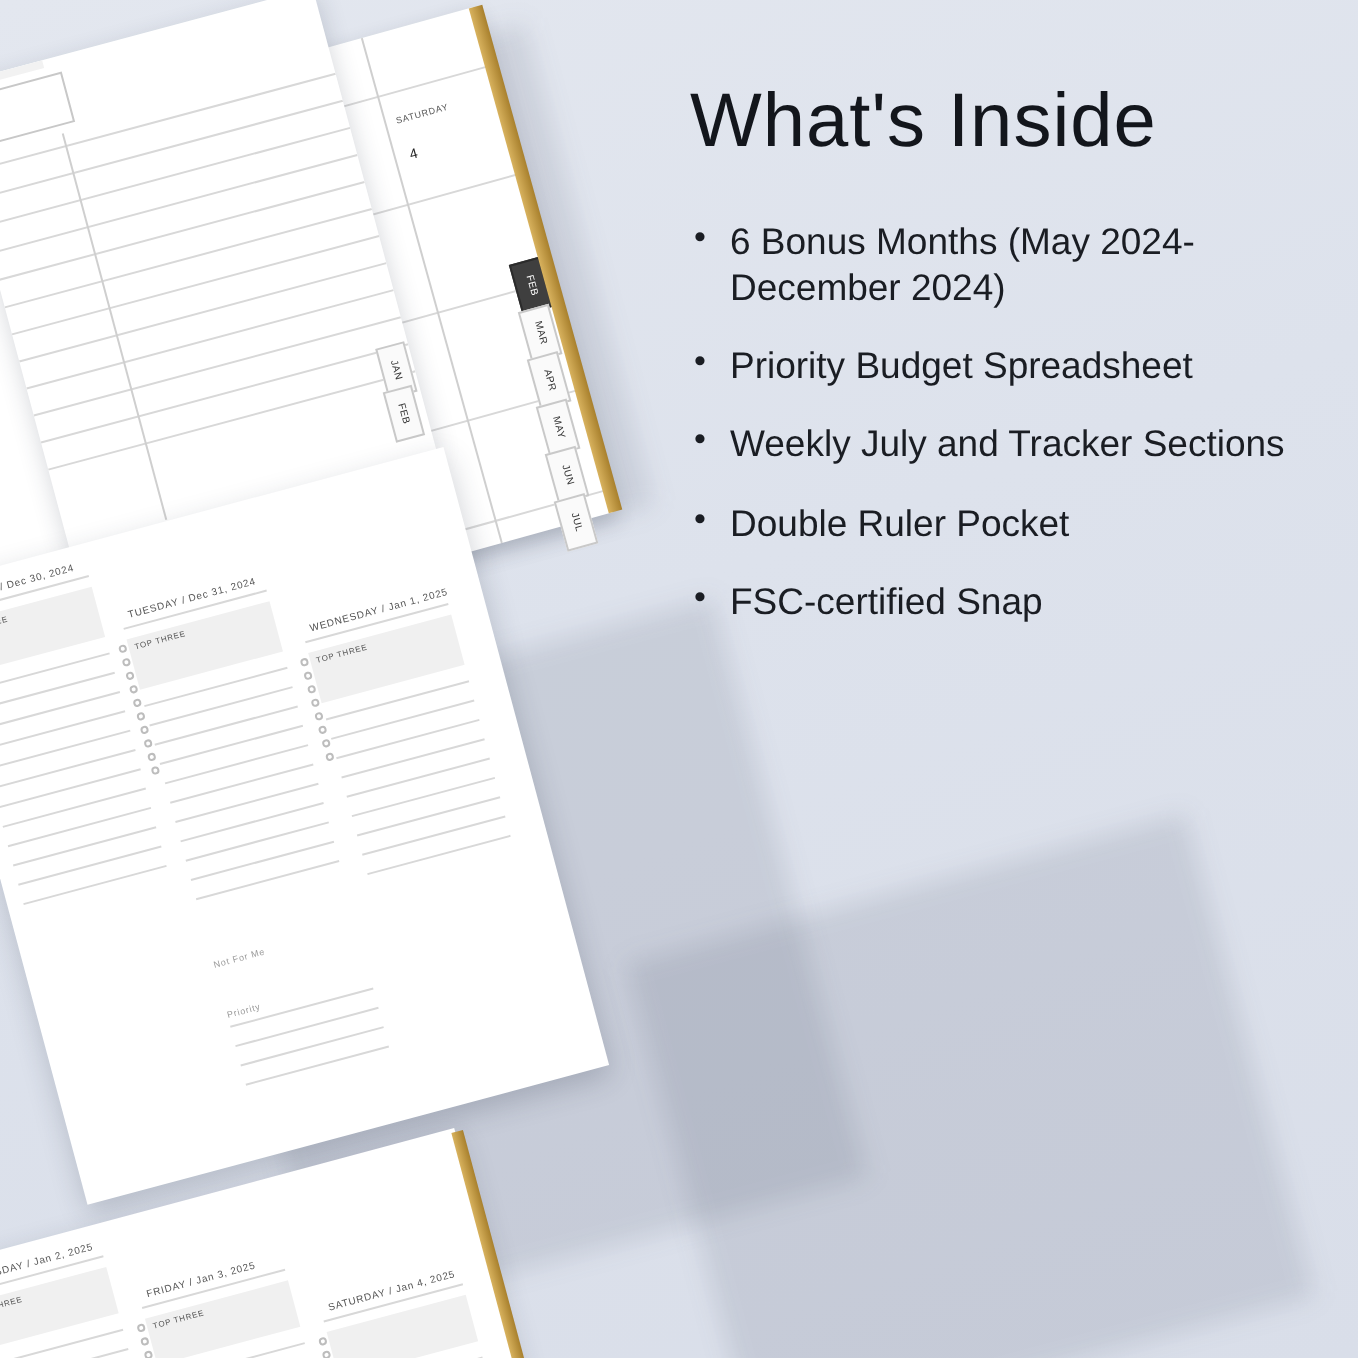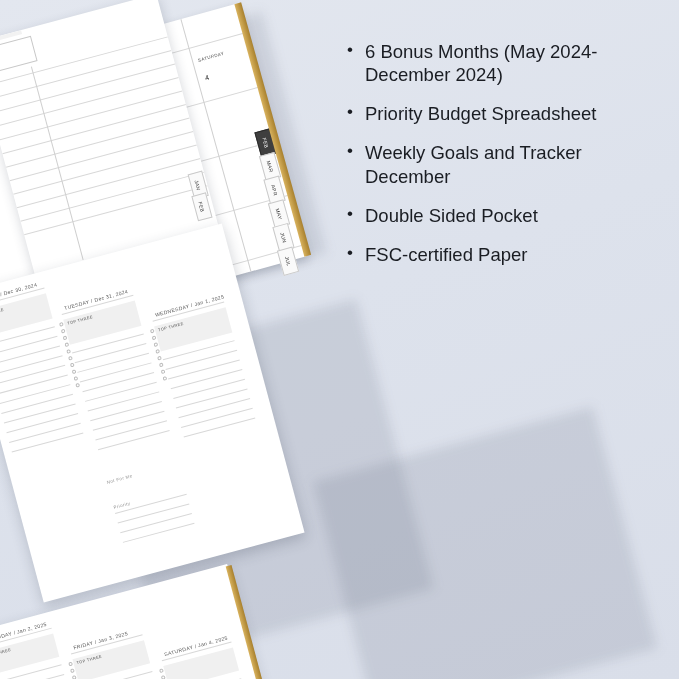--- a/index.html
+++ b/index.html
@@ -426,22 +426,23 @@
       
       
       
       
     </div>
 
     <div class="edge" style="left:268px; top:2px; width:6px; height:140px;"></div>
   </div>
 
   <div class="copy">
+    <h1 class="headline">What's  Inside</h1>
     <ul class="feature-list">
       <li class="feature-item">6 Bonus Months (May 2024- December 2024)</li>
       <li class="feature-item">Priority Budget Spreadsheet</li>
-      <li class="feature-item">Weekly Goals and Tracker December</li>
-      <li class="feature-item">Double Sided Pocket</li>
-      <li class="feature-item">FSC-certified Paper</li>
+      <li class="feature-item">Weekly July and Tracker Sections</li>
+      <li class="feature-item">Double Ruler Pocket</li>
+      <li class="feature-item">FSC-certified Snap</li>
     </ul>
   </div>
 
 </div>
 
 </body></html>

